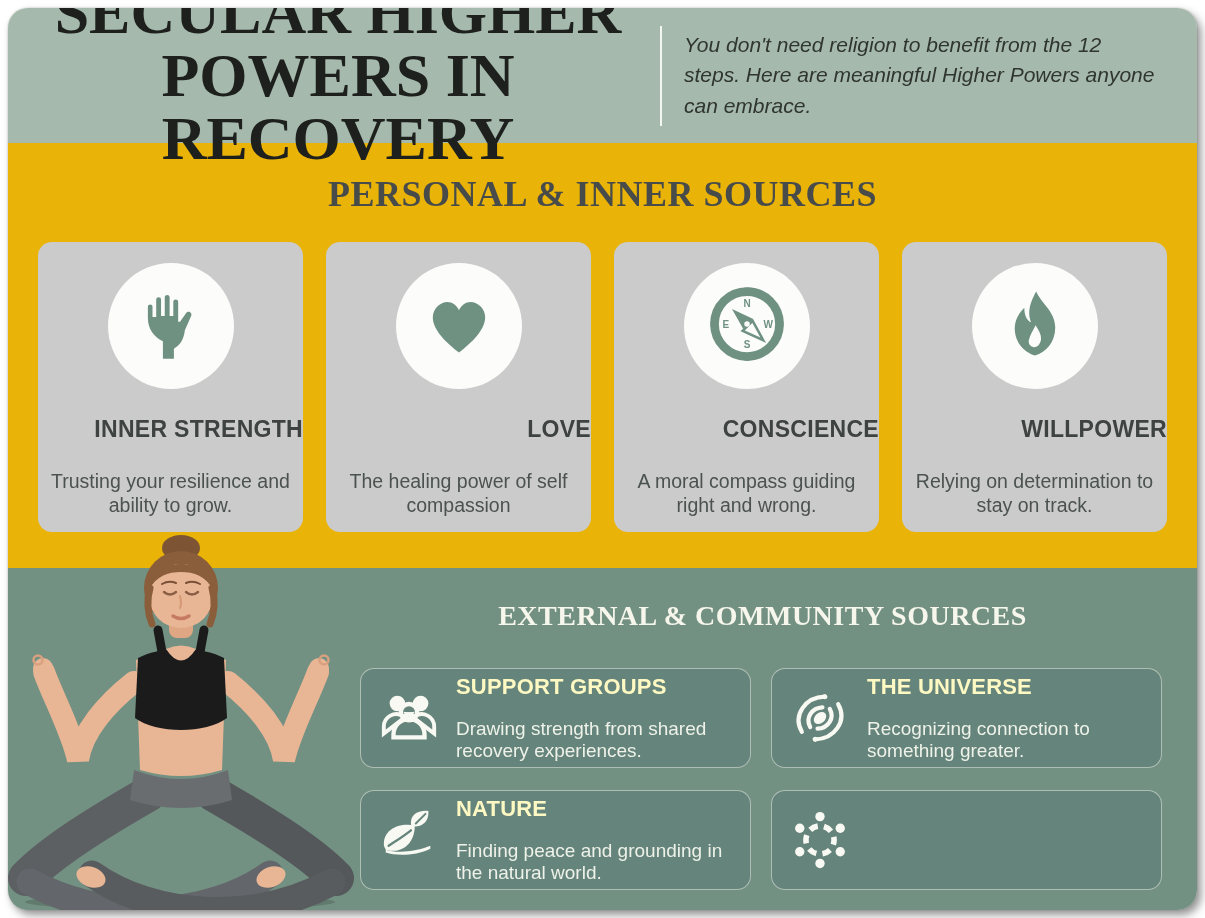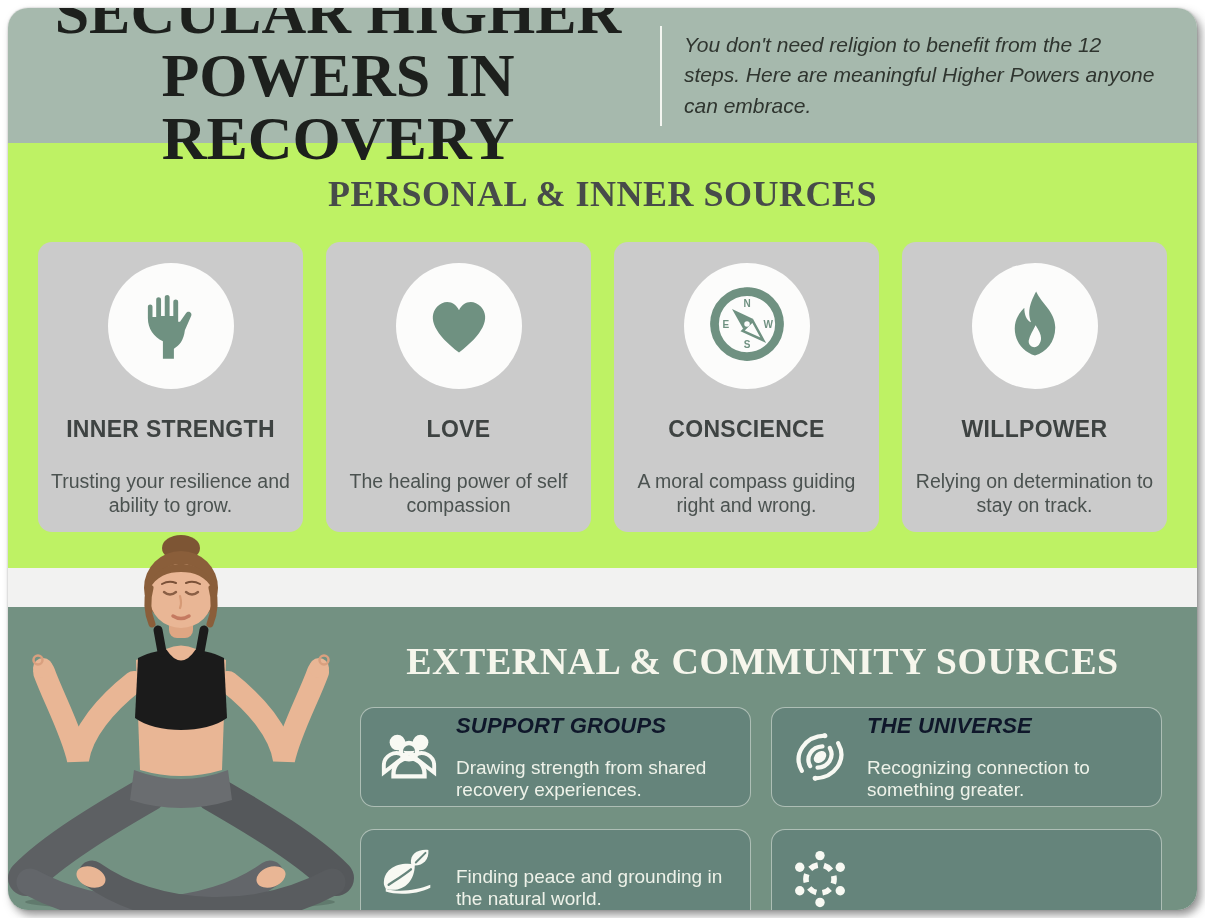--- a/index.html
+++ b/index.html
@@ -20,52 +20,52 @@
     width:632px; text-align:center; font-family:"Liberation Serif", serif; font-weight:700;
     font-size:62px; line-height:1.02; color:#1d201d; letter-spacing:0px;
   }
   .header-divider { width:2px; height:100px; background:#f4f6f1; margin:0 22px 0 6px; flex:none; }
   .header-sub {
     flex:1; font-style:italic; font-weight:400; font-size:21px; line-height:1.45; color:#2f352f;
     padding-right:14px;
   }
 
   
-  .personal { height:425px; background:#bef264; }
+  .personal { height:425px; background:#eab308; }
   .personal-heading {
     padding-top:30px; text-align:center; font-family:"Liberation Serif", serif; font-weight:700;
     font-size:36px; color:#474b4a; letter-spacing:0.5px;
   }
   .cards-row { display:flex; gap:23px; padding:0 30px; margin-top:27px; }
   .p-card {
     flex:1; height:290px; background:#cbcbcb; border-radius:14px; text-align:center; padding-top:21px;
   }
   .p-circle {
     width:126px; height:126px; border-radius:50%; background:#fcfcfb; margin:0 auto;
     display:flex; align-items:center; justify-content:center; color:#6f9181;
   }
-  .p-title { margin-top:27px; font-size:23px; font-weight:700; color:#3e4342; letter-spacing:0.3px; }
+  .p-title { margin-top:27px; font-size:23px; font-weight:700; color:#3e4342; letter-spacing:0.3px;text-align:right; }
   .p-desc { margin-top:26px; font-size:19.5px; line-height:1.25; color:#4b5250; padding:0 10px; }
 
   
   .external { height:342px; background:#739182; position:relative; }
   .external-heading {
     padding:32px 30px 0 350px; text-align:center; font-family:"Liberation Serif", serif; font-weight:700;
-    font-size:38px; color:#f6f6ec; letter-spacing:0.5px; white-space:nowrap;margin-top:39px;
+    font-size:28px; color:#f6f6ec; letter-spacing:0.5px; white-space:nowrap;
   }
   .e-grid {
     position:absolute; left:352px; right:35px; top:100px;
     display:grid; grid-template-columns:1fr 1fr; column-gap:20px; row-gap:22px;
   }
   .e-card {
     height:100px; background:#65847b; border:1.5px solid rgba(233,238,229,.55); border-radius:14px;
     display:flex; align-items:center; padding:0 14px 0 16px; gap:15px; color:#f6f8f1;
   }
   .e-icon { width:64px; flex:none; display:flex; align-items:center; justify-content:center; color:#f8f9f3; }
-  .e-title { font-size:22px; font-weight:700; letter-spacing:0.2px; color:#0f172a;font-style:italic; }
+  .e-title { font-size:22px; font-weight:700; letter-spacing:0.2px; color:#fef9c3; }
   .e-desc { font-size:19px; line-height:1.18; margin-top:18px; color:#eef2e9; }
 
   
   .woman { position:absolute; left:0px; bottom:0px; width:350px; height:378px; z-index:6; pointer-events:none; }
 </style>
 </head>
 <body>
 
 <div class="sheet">
 
@@ -196,20 +196,21 @@
             <g fill="currentColor">
               <path d="M6 36 C6 22 20 14 38 17 C38 36 24 47 8 42 C7 40 6 38 6 36 Z"></path>
               <path d="M8 42 C20 46 40 44 54 38 L54 41 C40 48 20 49 8 45 Z"></path>
               <path d="M34 16 C33 6 41 1 52 2 C53 12 46 19 36 18 Z"></path>
             </g>
             <path d="M11 38 C20 32 28 27 34 22" fill="none" stroke="#65847b" stroke-width="2.4" stroke-linecap="round"></path>
             <path d="M39 15 C43 11 46 8 49 5" fill="none" stroke="#65847b" stroke-width="2" stroke-linecap="round"></path>
           </svg>
         </div>
         <div>
+          <div class="e-title">NATURE</div>
           <div class="e-desc">Finding peace and grounding in the natural world.</div>
         </div>
       </div>
 
       <div class="e-card">
         <div class="e-icon">
           <svg width="60" height="60" viewBox="0 0 64 64">
             <circle cx="32" cy="32" r="15" fill="none" stroke="currentColor" stroke-width="6" stroke-dasharray="9 6.7" stroke-dashoffset="4"></circle>
             <g fill="currentColor">
               <circle cx="32" cy="7" r="5"></circle>

